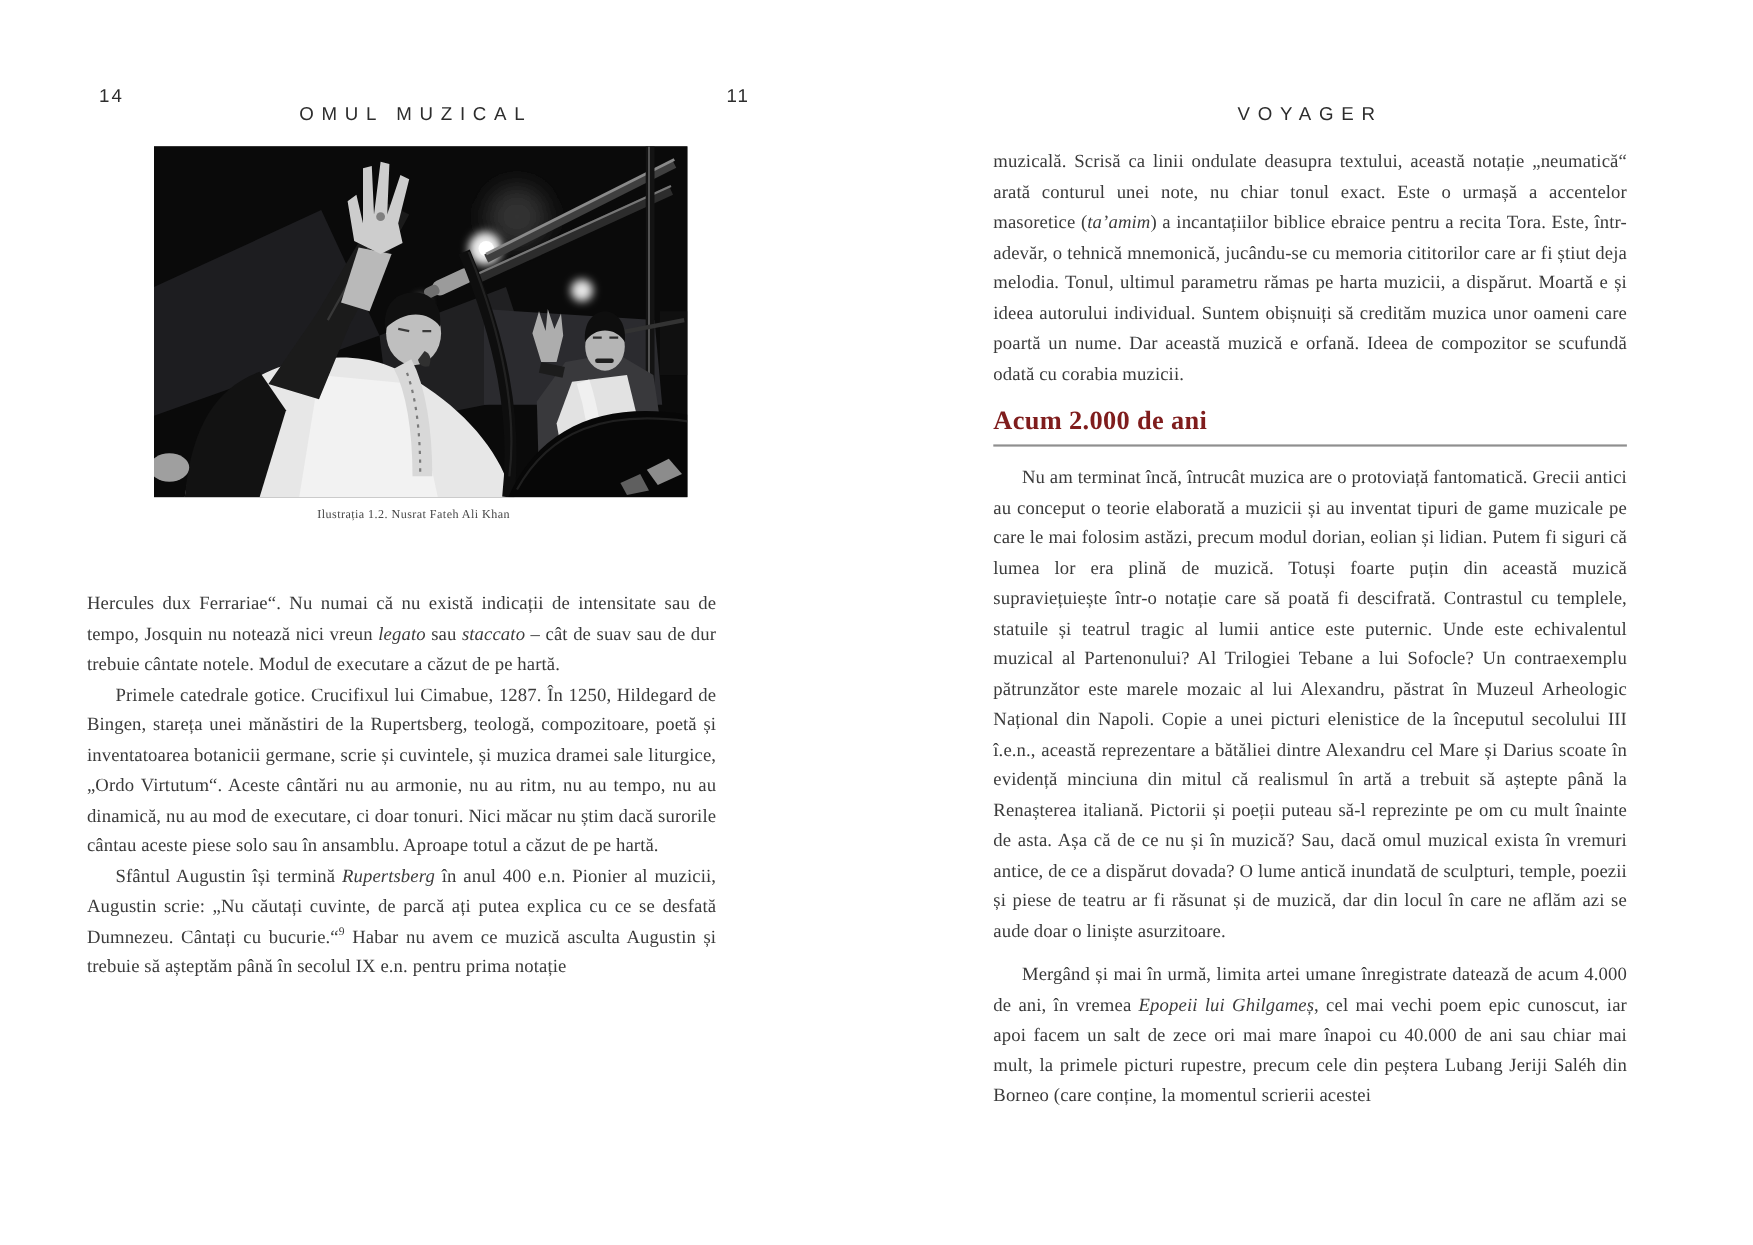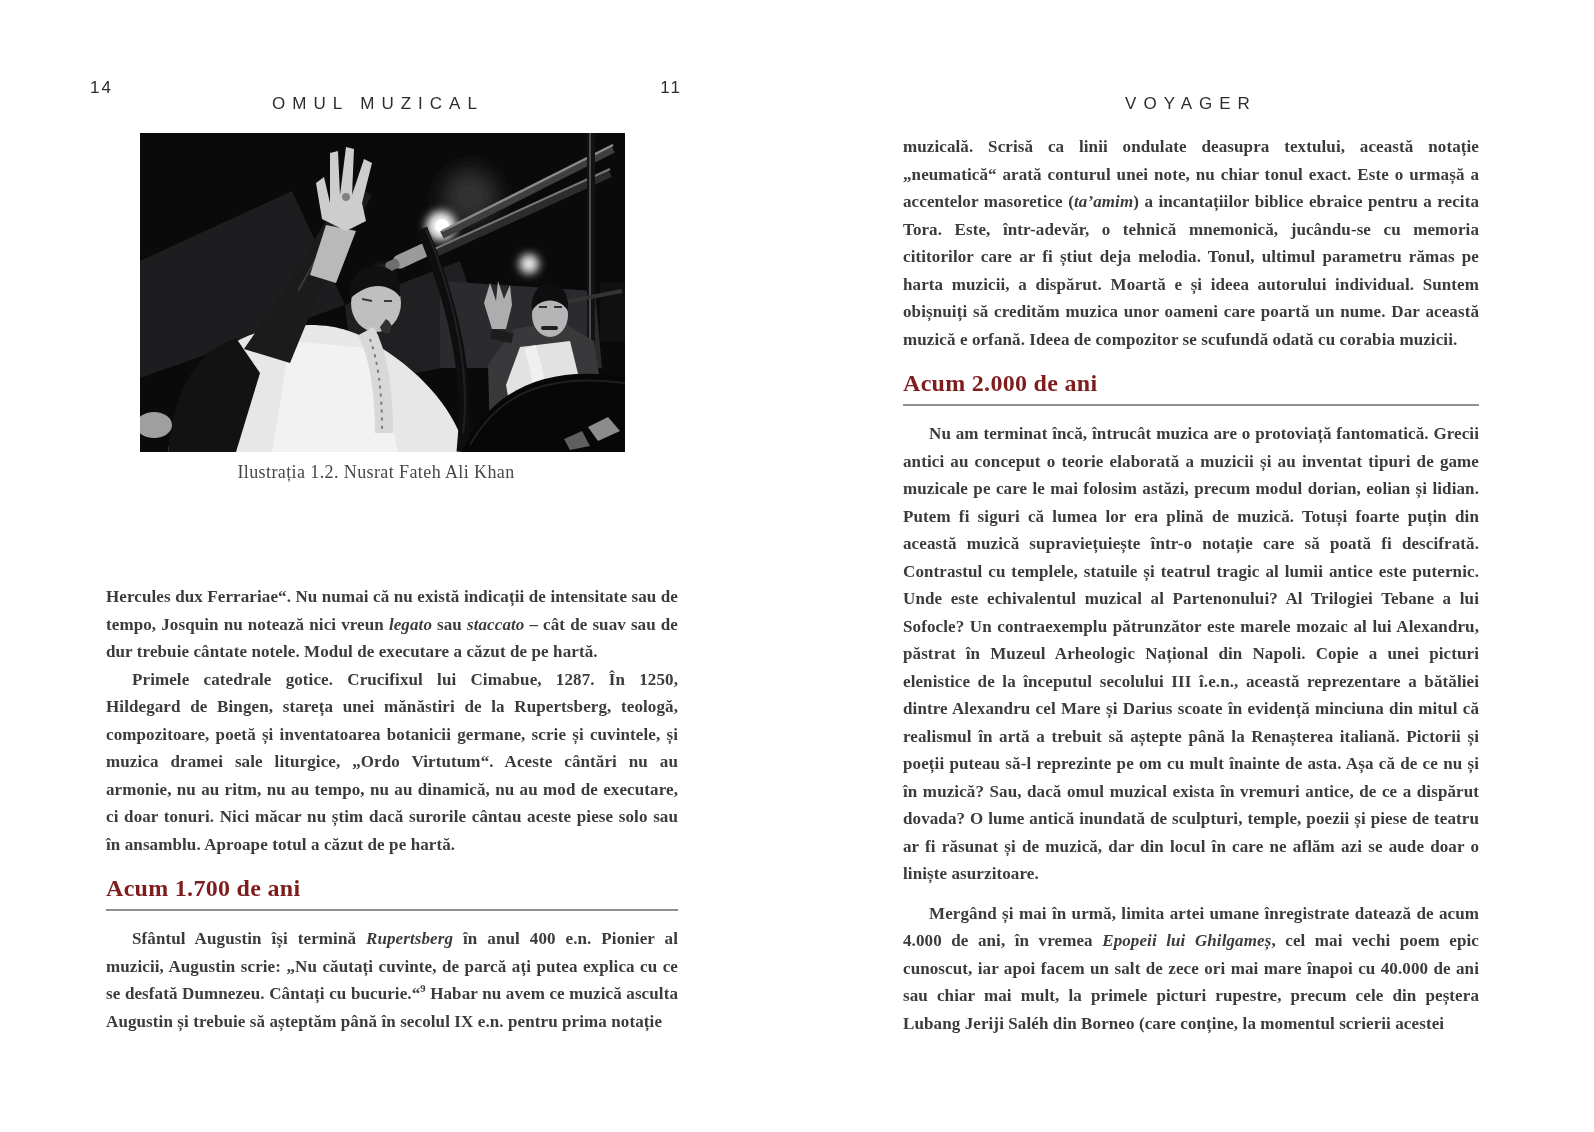--- a/index.html
+++ b/index.html
@@ -29,35 +29,34 @@
 
   
   figure { margin: 0; }
   .photo-frame {
     position: absolute; left: 140px; top: 133px;
     width: 485px; height: 319px; overflow: hidden; background: #0a0a0a;
   }
   .photo-frame svg { display: block; width: 100%; height: 100%; }
   figcaption {
     position: absolute; left: 90px; top: 462px; width: 572px;
-    text-align: center; font-size: 18px; color: #474747; letter-spacing: 0.4px;
+    text-align: center; font-size: 11px; color: #474747; letter-spacing: 0.4px;
   }
 
   
   .flow { position: absolute; }
-  .page.left  .flow { left: 106px;  top: 535px; width: 572px; margin-top: 48px; }
+  .page.left  .flow { left: 79px;  top: 535px; width: 572px; }
   .page.right .flow { left: 106px; top: 133px; width: 576px; }
 
   .flow p {
     margin: 0;
     font-size: 17px; line-height: 27.5px;
     color: #3b3b3b;
     text-align: justify;
     letter-spacing: 0.1px;
-    font-weight: bold;
   }
   .flow p.indent { text-indent: 26px; }
   .flow p.gap-before { margin-top: 12px; }
   .flow p i { font-style: italic; }
   .flow p sup { font-size: 0.62em; vertical-align: super; line-height: 0; }
 
   .flow h2 {
     margin: 16px 0 14px 0;
     font-size: 24px; line-height: 28px;
     font-weight: bold; color: #7f1d1d;
@@ -160,21 +159,20 @@
             <polygon points="424,306 442,298 450,313 430,317" fill="#5f5f5f"></polygon>
           </g>
         </svg>
       </div>
       <figcaption>Ilustrația 1.2. Nusrat Fateh Ali Khan</figcaption>
     </figure>
 
     <div class="flow">
       <p><span>Hercules dux Ferrariae“. Nu numai că nu există indicații de intensitate sau de tempo, Josquin nu notează nici vreun </span><i>legato</i><span> sau </span><i>staccato</i><span> – cât de suav sau de dur trebuie cântate notele. Modul de executare a căzut de pe hartă.</span></p>
       <p class="indent"><span>Primele catedrale gotice. Crucifixul lui Cimabue, 1287. În 1250, Hildegard de Bingen, stareța unei mănăstiri de la Rupertsberg, teologă, compozitoare, poetă și inventatoarea botanicii germane, scrie și cuvintele, și muzica dramei sale liturgice, „Ordo Virtutum“. Aceste cântări nu au armonie, nu au ritm, nu au tempo, nu au dinamică, nu au mod de executare, ci doar tonuri. Nici măcar nu știm dacă surorile cântau aceste piese solo sau în ansamblu. Aproape totul a căzut de pe hartă.</span></p>
-      <h2>Acum 1.700 de ani</h2>
       <p class="indent"><span>Sfântul Augustin își termină </span><i>Rupertsberg</i><span> în anul 400 e.n. Pionier al muzicii, Augustin scrie: „Nu căutați cuvinte, de parcă ați putea explica cu ce se desfată Dumnezeu. Cântați cu bucurie.“</span><sup>9</sup><span> Habar nu avem ce muzică asculta Augustin și trebuie să așteptăm până în secolul IX e.n. pentru prima notație</span></p>
     </div>
   </section>
 
   <section class="page right">
 
     <header class="running-head">
       <span class="rh-band">VOYAGER</span>
       <span class="rh-num">11</span>
     </header>

